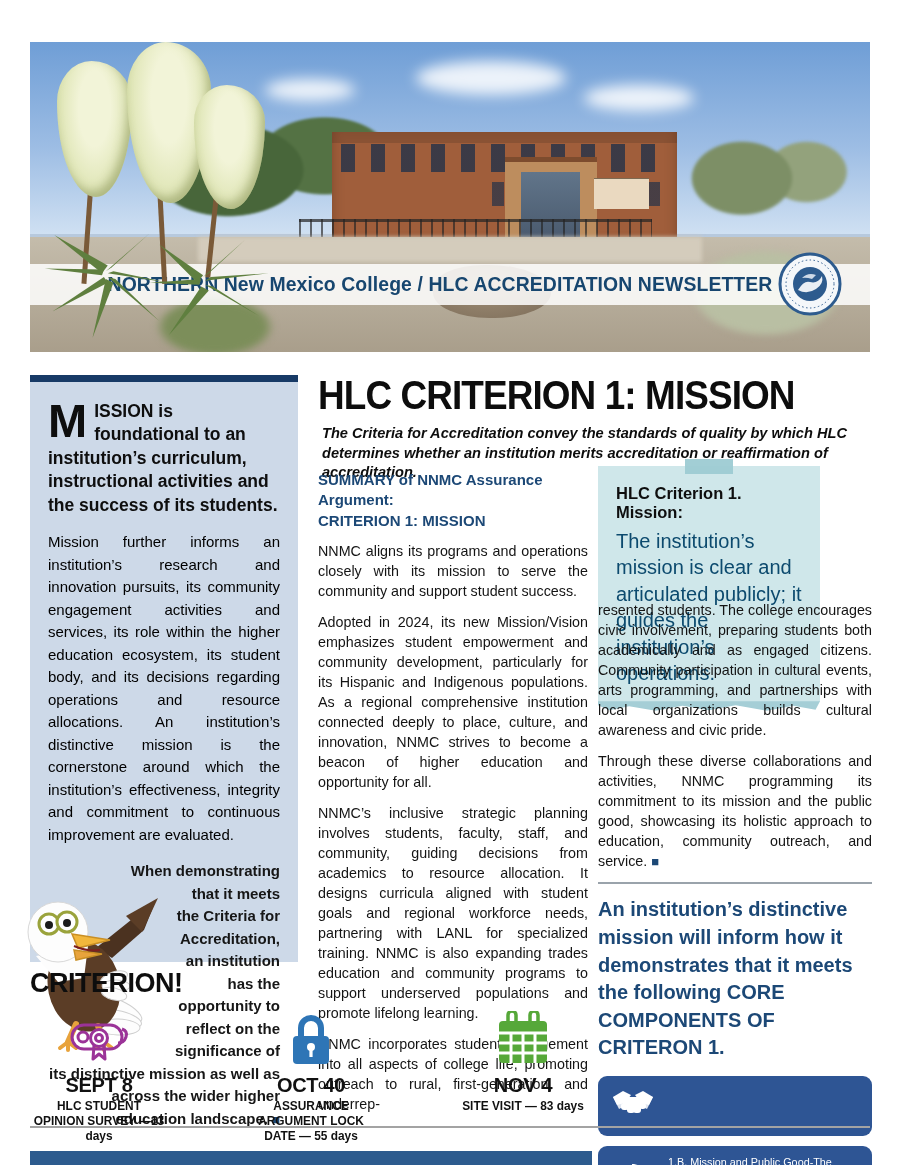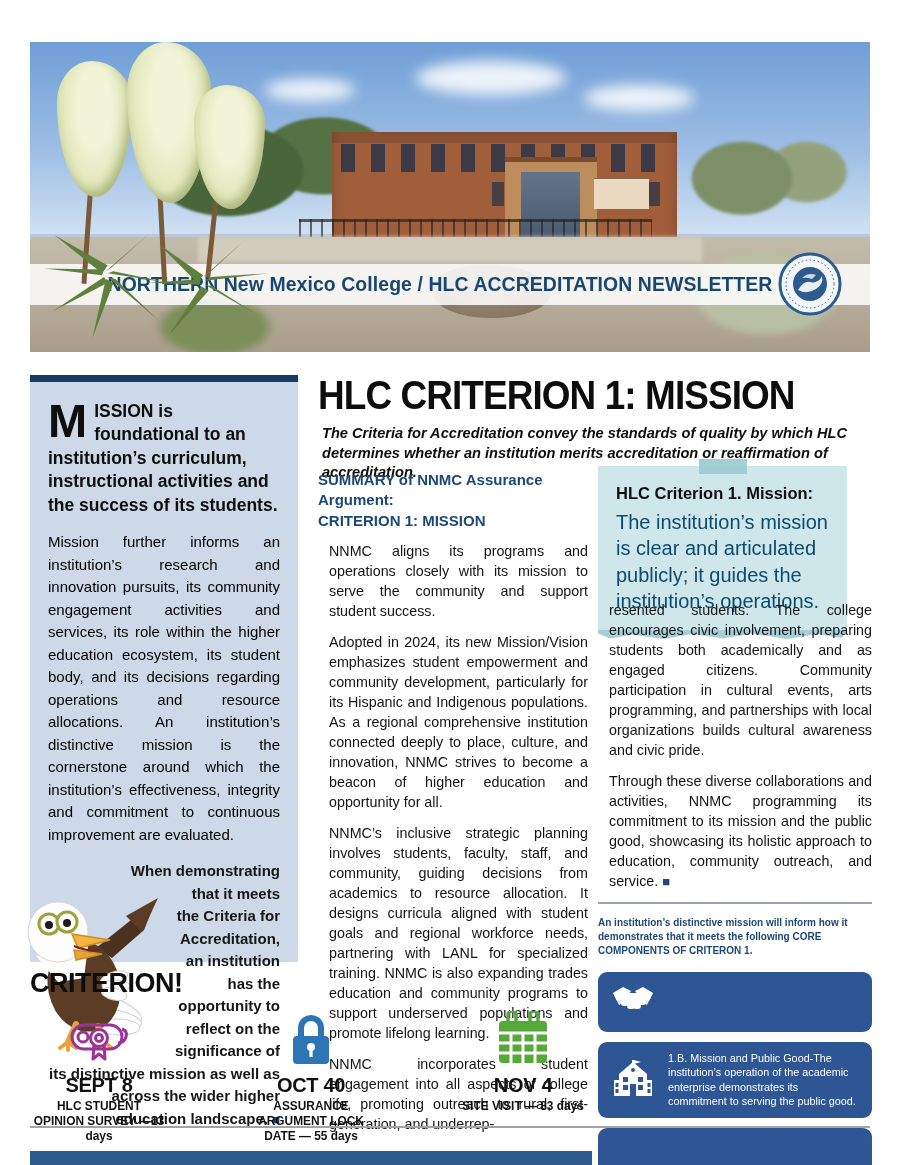--- a/index.html
+++ b/index.html
@@ -53,29 +53,29 @@
   .eagle-float svg { position:absolute; left:0; top:0; }
   .endsq { color:#1c4876; font-size:13px; }
 
   
   .headline { position:absolute; left:318px; top:372px; width:560px; font-size:41px; font-weight:700; letter-spacing:-1px; color:#0d0d0d; transform:scaleX(.9); transform-origin:left center; white-space:nowrap; }
   .subtitle { position:absolute; left:322px; top:424px; width:552px; font-style:italic; font-weight:700; font-size:14.6px; line-height:1.35; color:#0d0d0d; }
 
   
   .col1 { position:absolute; left:318px; top:470px; width:270px; }
   .sum-head { color:#1c4876; font-weight:700; font-size:15px; line-height:1.35; margin-bottom:10px; }
-  .bodyp { font-size:14.3px; line-height:1.4; text-align:justify; color:#141414; margin-bottom:11px;margin-left:11px; }
-  .quote-box { position:absolute; left:598px; top:466px; width:249px; background:#cfe7ea; padding:18px 18px 16px 18px; }
+  .bodyp { font-size:14.3px; line-height:1.4; text-align:justify; color:#141414; margin-bottom:11px; }
+  .quote-box { position:absolute; left:598px; top:466px; width:222px; background:#cfe7ea; padding:18px 18px 16px 18px; }
   .quote-box:before { content:""; position:absolute; left:50%; top:-7px; width:48px; height:15px; margin-left:-24px; background:rgba(157,203,211,.95); }
   .quote-box:after { content:""; position:absolute; left:0; bottom:-9px; width:100%; height:10px; background:#a5ced6; clip-path:polygon(0 0,100% 0,98% 85%,88% 45%,76% 95%,62% 40%,50% 90%,38% 45%,26% 95%,14% 50%,5% 90%,0 40%); }
   .quote-title { font-weight:700; font-size:16.5px; margin-bottom:6px; color:#0e0e0e; }
   .quote-body { font-size:20px; line-height:1.32; color:#0c4a6e; }
   .col2 { position:absolute; left:598px; top:600px; width:274px; }
   .divider { border-top:2px solid #9aa3ab; margin:6px 0 12px 0; }
-  .core-intro { color:#1c4876; font-weight:700; font-size:10px; line-height:1.38; margin-bottom:14px; }
+  .core-intro { color:#1c4876; font-weight:700; font-size:20px; line-height:1.38; margin-bottom:14px; }
   .comp-box { background:#2e5594; border-radius:9px; color:#fff; display:flex; align-items:center; margin-bottom:10px; padding:9px 10px 9px 0; min-height:60px; }
   .comp-icon { flex:0 0 70px; display:flex; align-items:center; justify-content:center; }
   .comp-text { font-size:10.8px; line-height:1.34; padding-right:4px; }
 
   
   .countdown { position:absolute; left:30px; top:968px; width:562px; }
   .cd-head { font-size:27px; font-weight:700; letter-spacing:-.5px; color:#0d0d0d; }
   .cd-row { display:flex; justify-content:space-between; margin-top:10px; }
   .cd-item { width:138px; text-align:center; }
   .cd-icon { height:58px; display:flex; align-items:flex-end; justify-content:center; margin-bottom:7px; }

